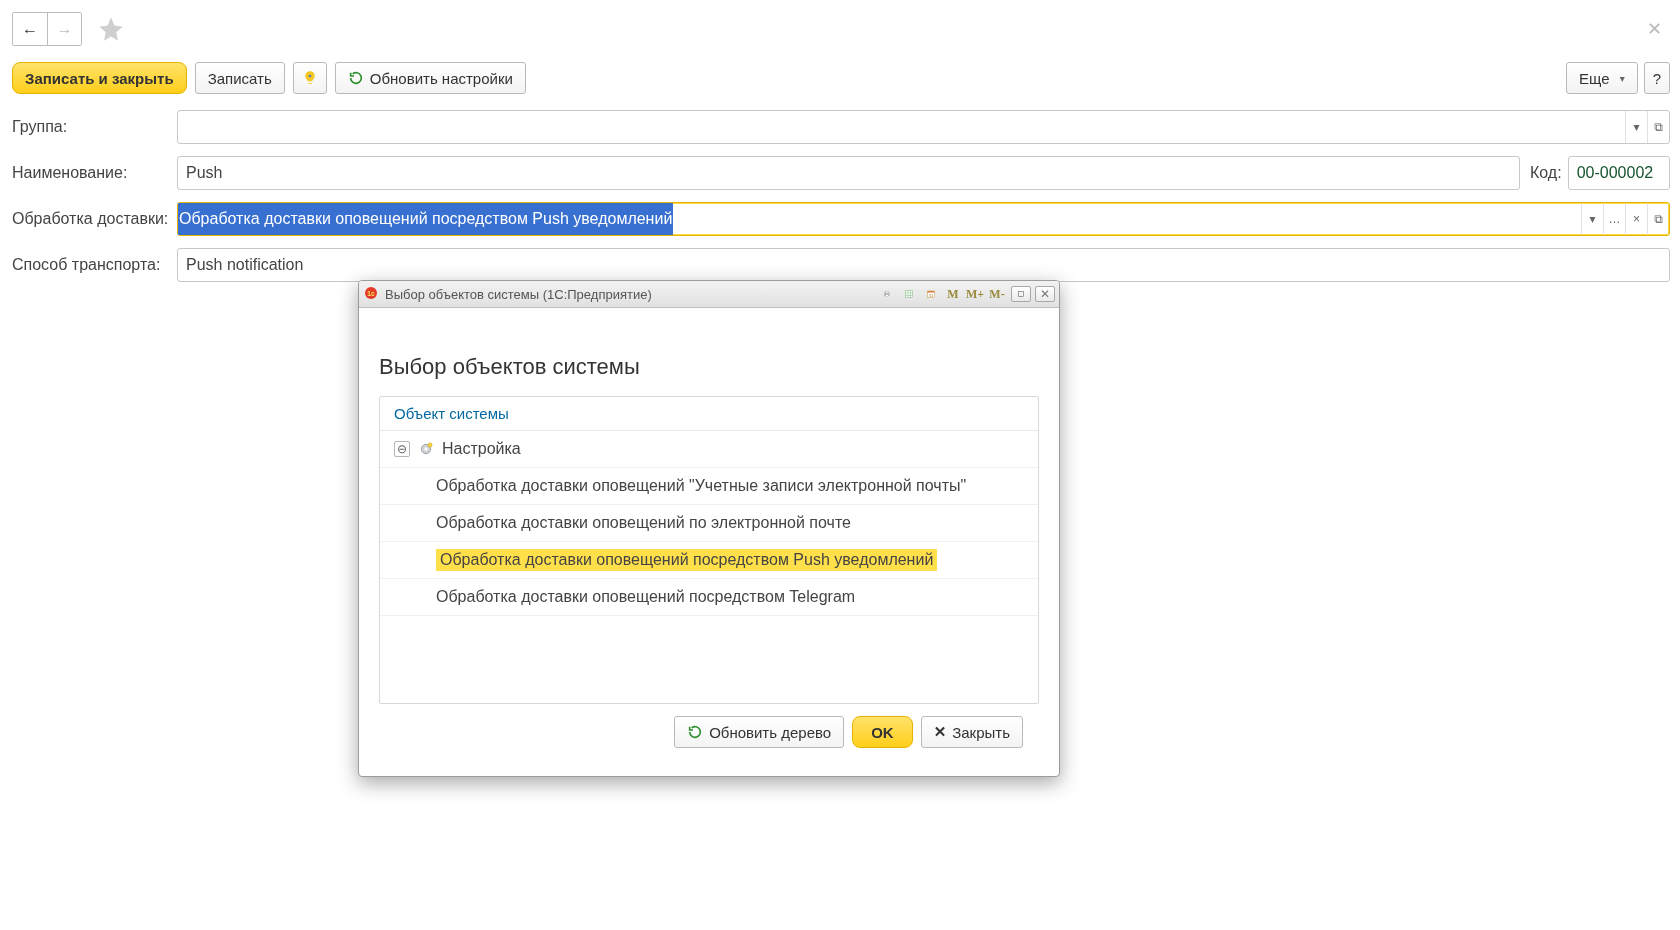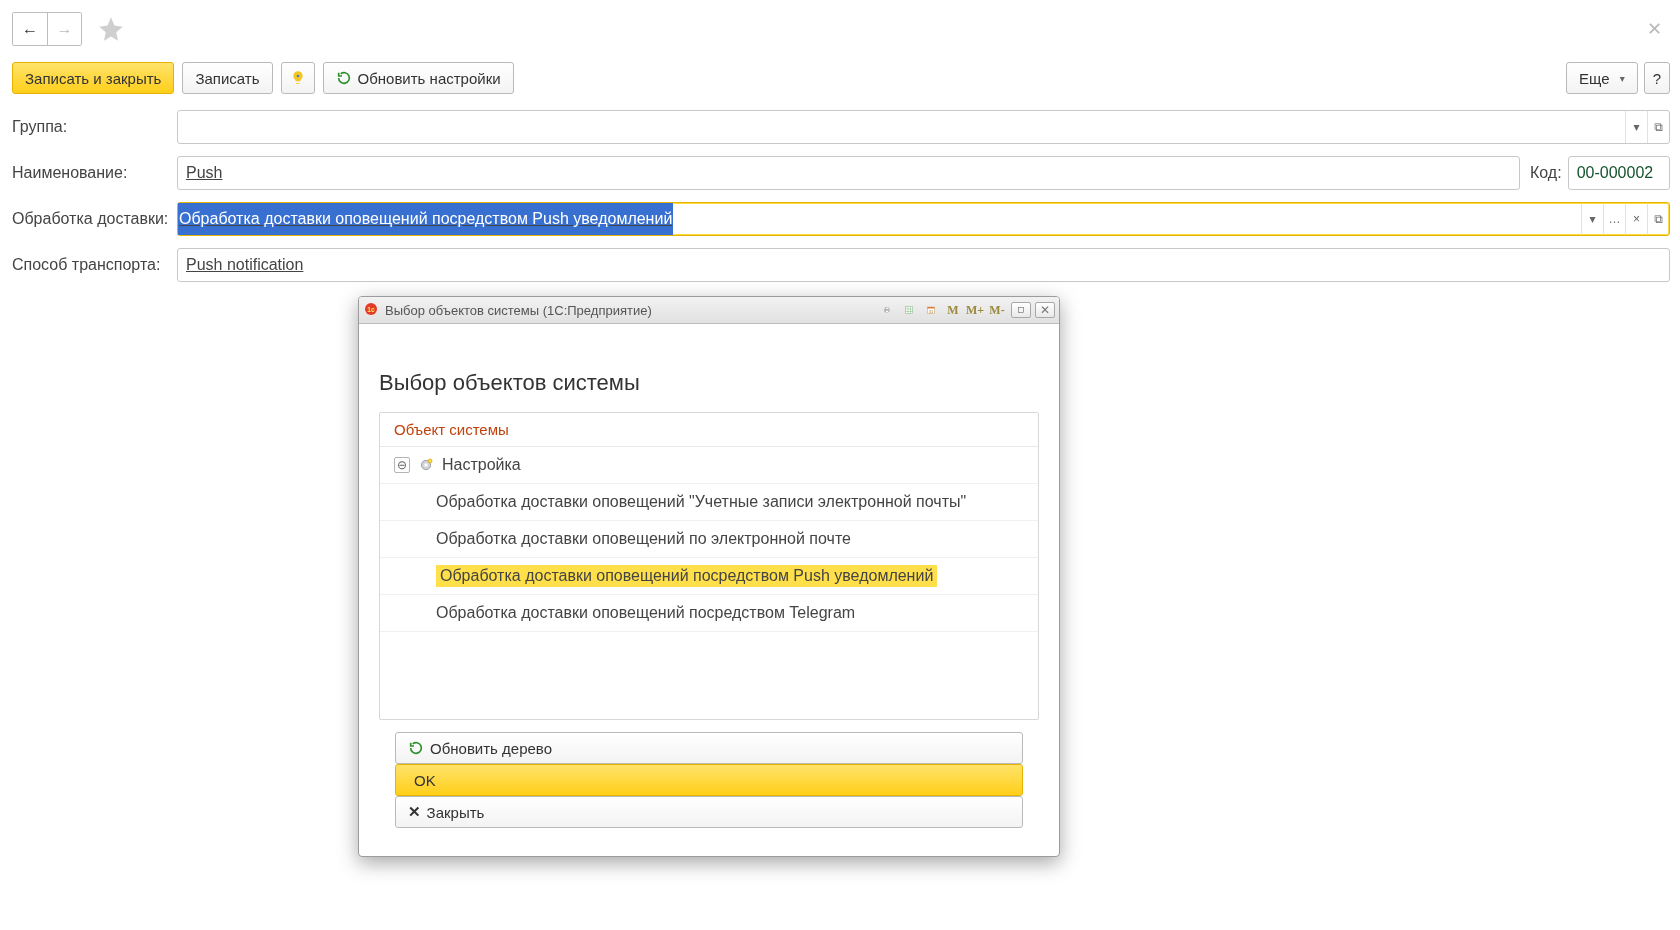--- a/index.html
+++ b/index.html
@@ -85,22 +85,23 @@
     font-size:15px;
     color:#333;
     display:inline-flex;
     align-items:center;
     gap:6px;
     cursor:pointer;
   }
   .btn-primary {
     background: linear-gradient(#ffe26a,#ffcf1a);
     border-color:#e6b400;
-    font-weight:normal;
+    font-weight:bold;
     color:#333;
+    border-radius:8px;
   }
   .btn-icon-only { padding:0 8px; }
   .refresh-icon, .lightbulb-icon { width:16px; height:16px; display:inline-flex; }
   .toolbar-right {
     margin-left:auto;
     display:flex;
     gap:6px;
   }
   .btn .dropdown-caret { margin-left:4px; font-size:10px; color:#666; }
 
@@ -135,21 +136,20 @@
   .input-combo .value-span {
     flex:1;
     border:none;
     outline:none;
     padding:0 8px;
     font-size:16px;
     color:#444;
     display:flex;
     align-items:center;
     background:transparent;
-    text-decoration:underline;
   }
   .sel-text {
     background:#3870d1;
     color:#fff;
     padding:0 1px;
     display:inline-flex;
     align-items:center;
     height:100%;
     line-height:30px;
   }
@@ -182,21 +182,21 @@
     align-items:center;
     font-size:16px;
     width:120px;
     color:#14532d;
   }
 
   
   .dialog {
     position:absolute;
     left:358px;
-    top:296px;
+    top:280px;
     width:700px;
     border:1px solid #9c9c9c;
     border-radius:4px;
     box-shadow:0 6px 20px rgba(0,0,0,.35);
     background:#fff;
     overflow:hidden;
   }
   .dlg-titlebar {
     height:26px;
     background:linear-gradient(#f2f2f2,#e1e1e1);
@@ -222,21 +222,21 @@
   .dlg-heading { font-size:22px; color:#333; margin:0 0 16px 0; }
   .tree-box {
     border:1px solid #d8d8d8;
     border-radius:2px;
     height:306px;
     overflow:hidden;
   }
   .tree-header {
     padding:8px 14px;
     font-size:15px;
-    color:#c2410c;
+    color:#0369a1;
     border-bottom:1px solid #e8e8e8;
   }
   .tree-row {
     display:flex;
     align-items:center;
     height:36px;
     font-size:16px;
     color:#444;
     border-bottom:1px solid #f0f0f0;
     padding-left:14px;
@@ -252,22 +252,22 @@
     display:inline-flex;align-items:center;justify-content:center;font-size:12px;color:#666;
     line-height:0;
     background:#fff;
   }
   .gear-icon {
     width:16px;height:16px;display:inline-flex;
   }
   .dlg-footer {
     display:flex;
     justify-content:flex-end;
+    gap:8px;
     padding:12px 16px 14px;
-    flex-direction:column;
   }
   .svg-icn { width:16px; height:16px; }
 </style>
 </head>
 <body>
 
 <div class="page">
 
   <div class="header-row">
     <div class="nav-btns">

